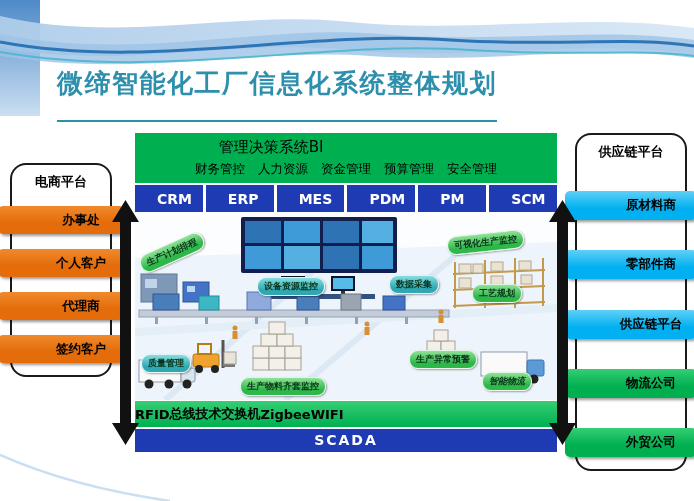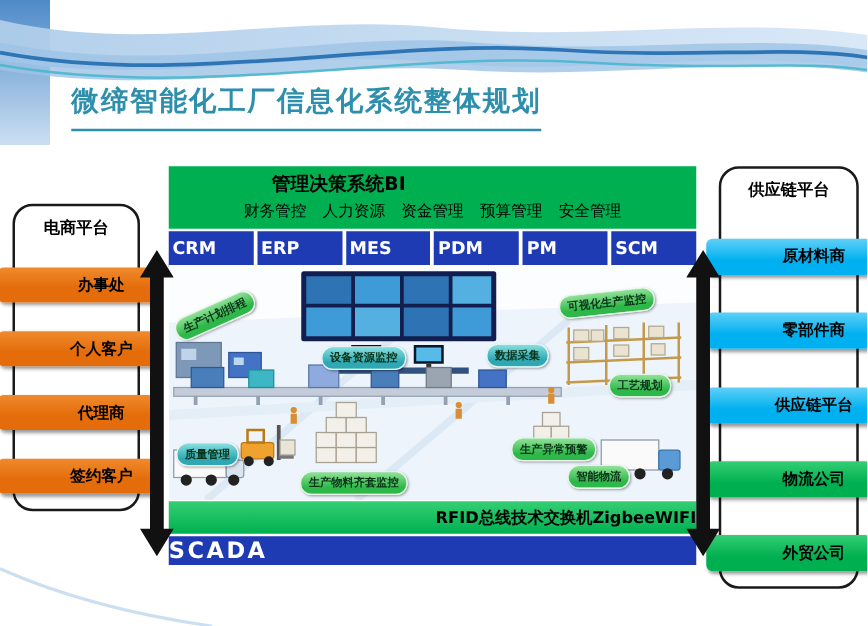--- a/index.html
+++ b/index.html
@@ -2,62 +2,62 @@
 <html style="--accent_orange: #E46C0A; --accent_cyan: #00B0F0; --accent_green: #00B050; --accent_blue: #1F3BB4; --title_teal: #2E8FAD;"><head>
 <meta charset="utf-8">
 <style>
   html,body{margin:0;padding:0;background:#ffffff;}
   .slide{position:relative;width:694px;height:501px;background:#ffffff;overflow:hidden;
          font-family:"DejaVu Sans","Liberation Sans",sans-serif;}
 
   .header-svg{position:absolute;left:0;top:0;}
   .bottom-svg{position:absolute;left:0;bottom:0;}
 
-  .page-title{position:absolute;left:57px;top:66px;font-size:22px;font-weight:bold;
+  .page-title{position:absolute;left:57px;top:66px;font-size:26px;font-weight:bold;
               color:var(--title_teal,#2E8FAD);letter-spacing:1.5px;
-              border-bottom:2px solid var(--title_teal,#2E8FAD);padding-bottom:7px;}
+              border-bottom:2px solid var(--title_teal,#2E8FAD);padding-bottom:19px;}
 
   .panel{position:absolute;background:#ffffff;border:2.5px solid #1a1a1a;border-radius:16px;
          display:flex;flex-direction:column;align-items:center;justify-content:space-between;
          box-sizing:border-box;padding:8px 5px 12px 5px;}
   .panel-label{font-weight:bold;font-size:13px;color:#000;}
   .pbox{border-radius:5px;display:flex;align-items:center;justify-content:center;
         font-weight:bold;font-size:12.5px;color:#000;
         box-shadow:2px 2px 3px rgba(0,0,0,.4);padding-left:40px;}
   .left-panel .pbox{width:86px;height:28px;}
   .right-panel .pbox{width:92px;height:29px;}
   .orange{background:linear-gradient(180deg,#F08A2C 0%,var(--accent_orange,#E46C0A) 60%);}
   .cyan{background:linear-gradient(180deg,#5FD0F7 0%,var(--accent_cyan,#00B0F0) 60%);}
   .greenbox{background:linear-gradient(180deg,#35CE74 0%,var(--accent_green,#00B050) 60%);}
 
   .bi-box{position:absolute;left:135px;top:133px;width:422px;height:50px;
           background:var(--accent_green,#00B050);color:#000;text-align:center;}
-  .bi-line1{font-weight:bold;font-size:15px;margin-top:5px;margin-right:150px;}
+  .bi-line1{font-weight:normal;font-size:15px;margin-top:5px;margin-right:150px;}
   .bi-line2{font-weight:normal;font-size:12.5px;margin-top:4px;word-spacing:9px;}
 
   .sys-row{position:absolute;left:135px;top:185px;width:422px;height:29px;display:flex;gap:3px;}
   .sys-box{flex:1;background:var(--accent_blue,#1F3BB4);color:#fff;font-weight:bold;
-           font-size:14px;line-height:29px;padding-left:3px;box-sizing:border-box;}
+           font-size:14px;line-height:29px;padding-left:22px;box-sizing:border-box;}
 
   .factory-svg{position:absolute;left:135px;top:212px;width:422px;height:188px;}
 
   .pill{position:absolute;font-size:9px;font-weight:bold;color:#0A3318;
         padding:2px 6px;border-radius:9px;border:1px solid rgba(255,255,255,.85);
         box-shadow:1px 1px 2px rgba(0,0,0,.35);white-space:nowrap;z-index:5;}
   .pill-green{background:linear-gradient(180deg,#8FE296 0%,#2FB84A 70%);}
   .pill-teal{background:linear-gradient(180deg,#86DEDE 0%,#2FA8B4 70%);}
 
   .net-bar{position:absolute;left:135px;top:401px;width:422px;height:26px;
            background:linear-gradient(180deg,#35CE74,var(--accent_green,#00B050));
-           display:flex;justify-content:flex-end;align-items:center;}
+           display:flex;justify-content:flex-start;align-items:center;}
   .net-item{font-weight:bold;font-size:13px;color:#000;}
 
   .scada-bar{position:absolute;left:135px;top:429px;width:422px;height:23px;
              background:var(--accent_blue,#1F3BB4);color:#fff;font-weight:bold;
-             font-size:18px;line-height:23px;letter-spacing:2px;}
+             font-size:14px;text-align:center;line-height:23px;letter-spacing:2px;}
 
   .flow-arrow{position:absolute;z-index:4;}
 </style>
 </head>
 <body>
 
 <div class="slide">
 
   <svg class="header-svg" width="694" height="118" viewBox="0 0 694 118">
     <defs>
@@ -76,21 +76,21 @@
     <path d="M0,42 C150,70 300,30 450,40 C560,47 630,36 694,46" stroke="#2E75B6" stroke-width="3" fill="none"></path>
     <path d="M0,52 C160,80 320,40 470,50 C580,57 640,48 694,56" stroke="#45B5CE" stroke-width="2" fill="none" opacity="0.85"></path>
   </svg>
 
   <svg class="bottom-svg" width="170" height="52" viewBox="0 0 170 52">
     <path d="M0,6 C45,26 100,42 170,52" stroke="#CBDFF0" stroke-width="2.5" fill="none"></path>
   </svg>
 
   <div class="page-title">微缔智能化工厂信息化系统整体规划</div>
 
-  <div class="panel left-panel" style="left:10px;top:163px;width:102px;height:246px;">
+  <div class="panel left-panel" style="left:10px;top:163px;width:102px;height:214px;">
     <div class="panel-label">电商平台</div>
     <div class="pbox orange">办事处</div>
     <div class="pbox orange">个人客户</div>
     <div class="pbox orange">代理商</div>
     <div class="pbox orange">签约客户</div>
   </div>
 
   <svg class="flow-arrow" style="left:112px;top:200px;" width="27" height="245" viewBox="0 0 27 245">
     <polygon points="13.5,0 27,22 19,22 19,223 27,223 13.5,245 0,223 8,223 8,22 0,22" fill="#111"></polygon>
   </svg>
@@ -231,26 +231,26 @@
       <circle cx="232" cy="112" r="2.5"></circle>
         <rect x="229.5" y="115" width="5" height="8"></rect>
       <circle cx="306" cy="100" r="2.5"></circle>
         <rect x="303.5" y="103" width="5" height="8"></rect>
     </g>
   </svg>
 
   <div class="pill pill-green" style="left:138px;top:243px;transform:rotate(-24deg);">生产计划排程</div>
   <div class="pill pill-teal" style="left:257px;top:277px;">设备资源监控</div>
   <div class="pill pill-teal" style="left:389px;top:275px;">数据采集</div>
-  <div class="pill pill-green" style="left:487px;top:284px;margin-top:15px;">工艺规划</div>
+  <div class="pill pill-green" style="left:472px;top:284px;">工艺规划</div>
   <div class="pill pill-green" style="left:447px;top:233px;transform:rotate(-6deg);">可视化生产监控</div>
   <div class="pill pill-teal" style="left:141px;top:354px;">质量管理</div>
   <div class="pill pill-green" style="left:377px;top:350px;margin-left:32px;">生产异常预警</div>
   <div class="pill pill-green" style="left:240px;top:377px;">生产物料齐套监控</div>
-  <div class="pill pill-green" style="left:454px;top:372px;">智能物流</div>
+  <div class="pill pill-green" style="left:482px;top:372px;font-style:italic;">智能物流</div>
 
   <div class="net-bar">
     <span class="net-item">RFID</span>
     <span class="net-item">总线技术</span>
     <span class="net-item">交换机</span>
     <span class="net-item">Zigbee</span>
     <span class="net-item">WIFI</span>
   </div>
 
   <div class="scada-bar">SCADA</div>

